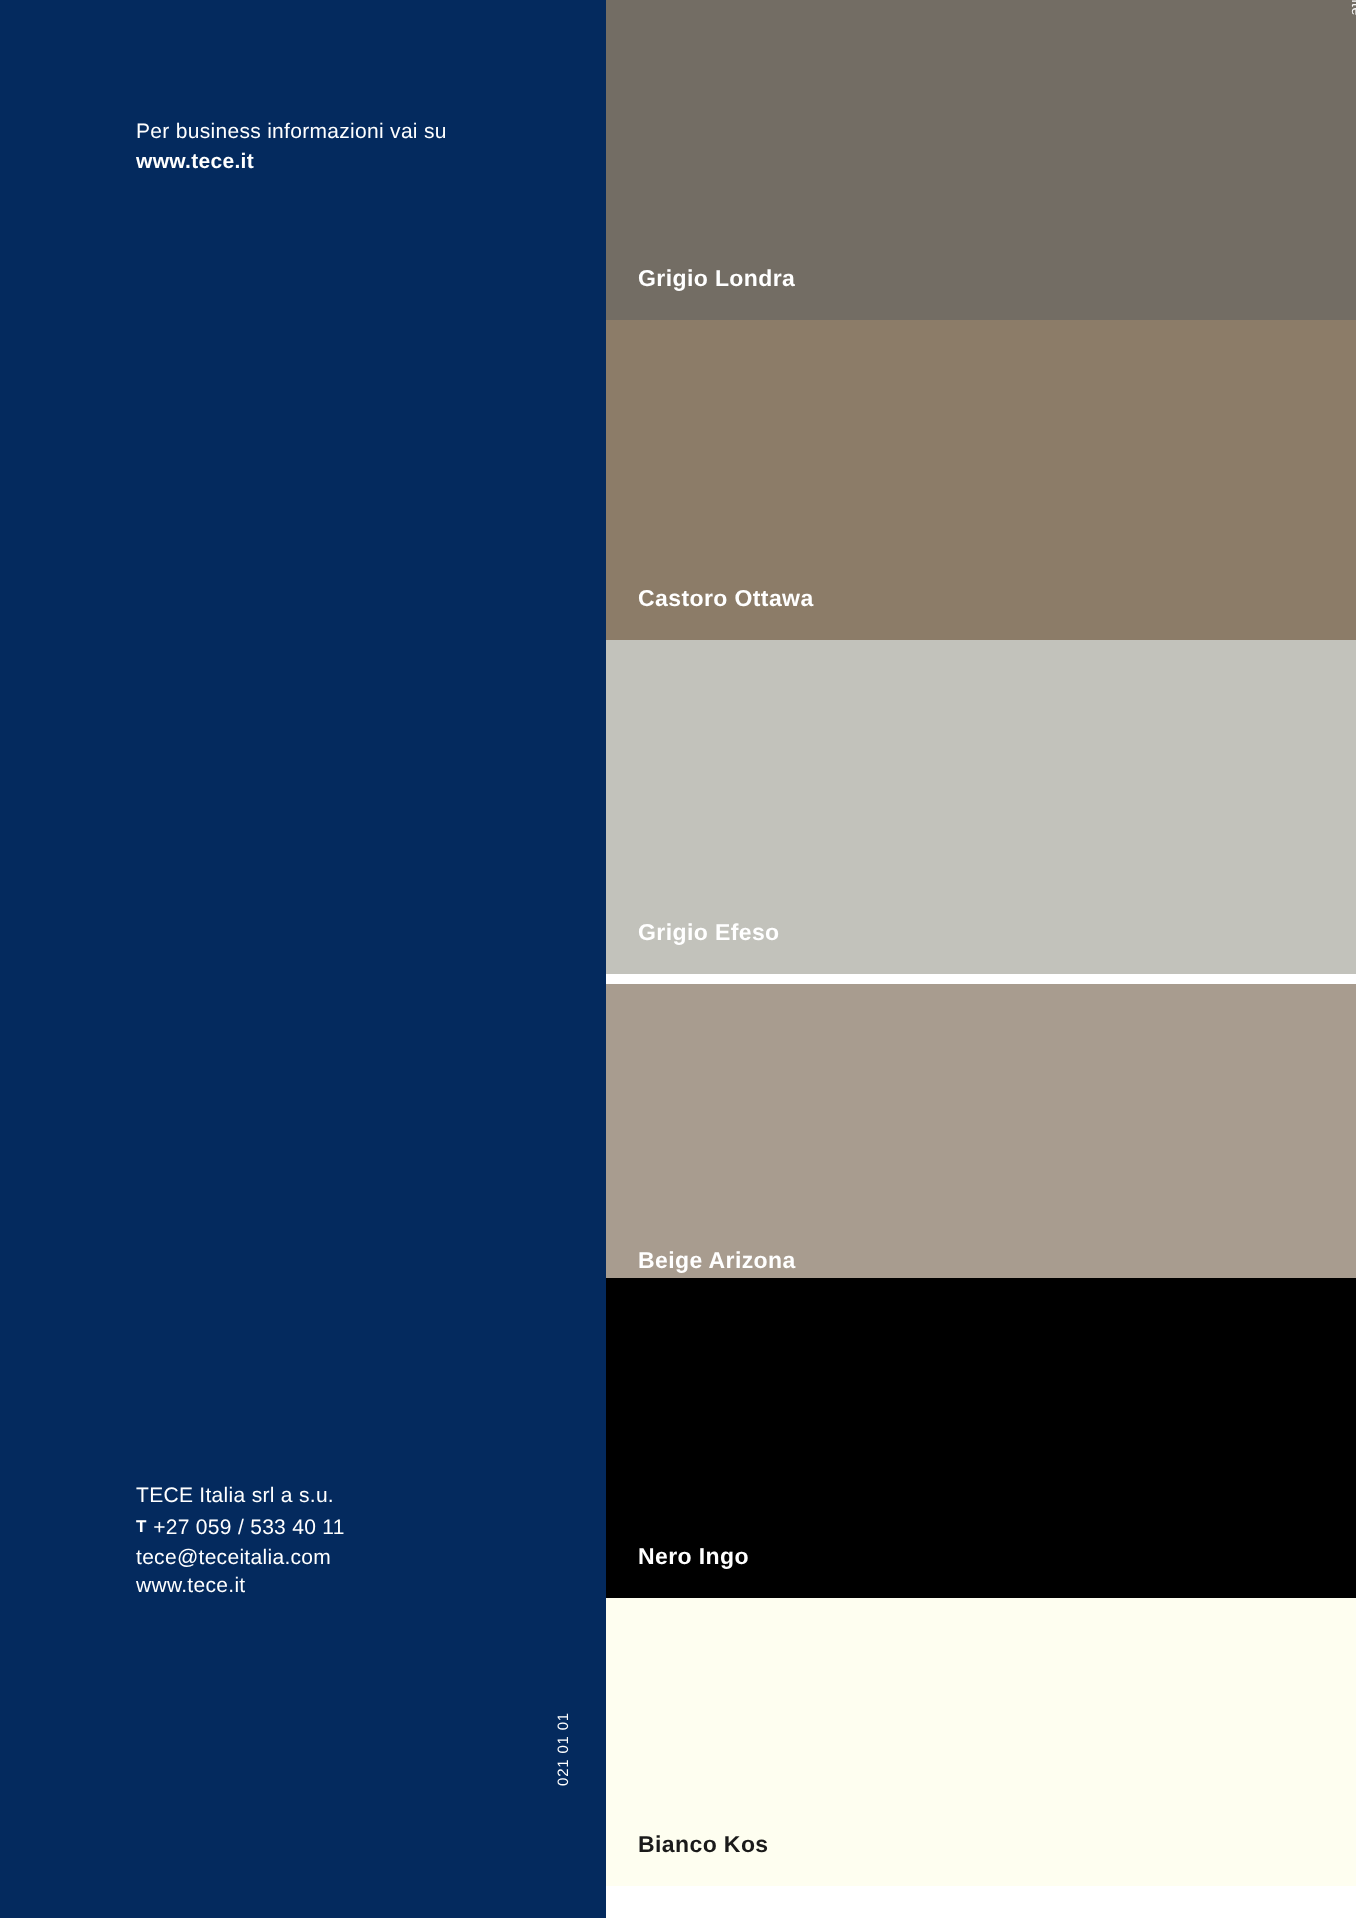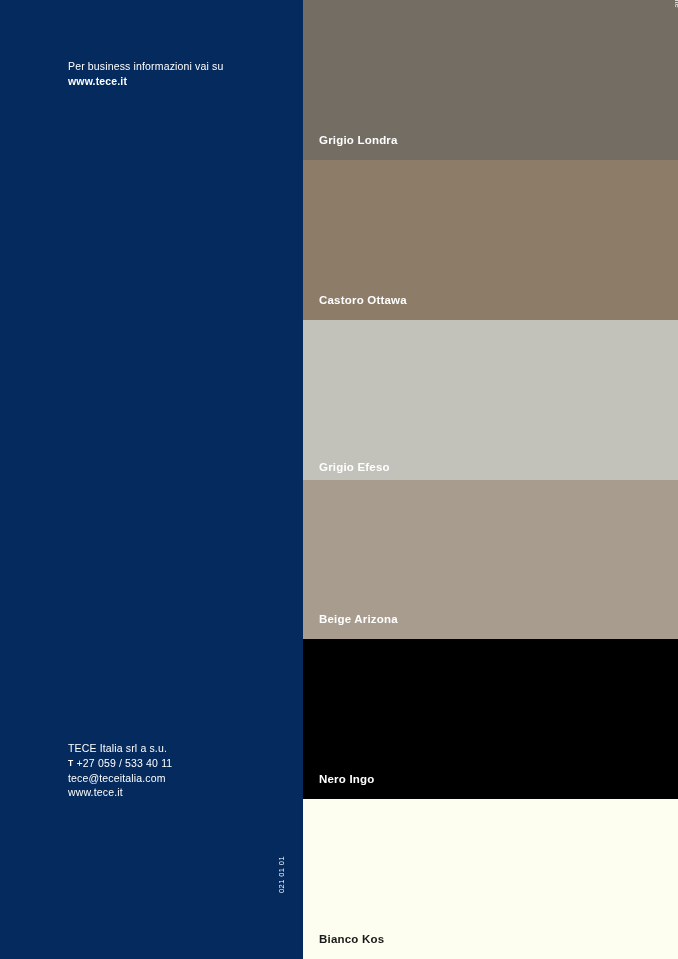--- a/index.html
+++ b/index.html
@@ -150,25 +150,25 @@
 
     <div class="swatch" style="top: 0px; height: 160px; background: rgb(115, 109, 100);">
         <div class="swatch-label" style="color: rgb(255, 255, 255);">Grigio Londra</div>
       </div>
       <div class="swatch" style="top: 160px; height: 160px; background: rgb(140, 124, 104);">
         <div class="swatch-label" style="color: rgb(255, 255, 255);">Castoro Ottawa</div>
       </div>
       <div class="swatch" style="top: 320px; height: 167px; background: rgb(194, 194, 187);">
         <div class="swatch-label" style="color: rgb(255, 255, 255);">Grigio Efeso</div>
       </div>
-      <div class="swatch" style="top: 480px; height: 159px; background: rgb(168, 156, 143); text-align: center;">
+      <div class="swatch" style="top: 492px; height: 159px; background: rgb(168, 156, 143); text-align: center;">
         <div class="swatch-label" style="color: rgb(255, 255, 255);">Beige Arizona</div>
       </div>
       <div class="swatch" style="top: 639px; height: 160px; background: rgb(0, 0, 0);">
         <div class="swatch-label" style="color: rgb(255, 255, 255); margin-top: 35px;">Nero Ingo</div>
       </div>
-      <div class="swatch" style="top: 799px; height: 160px; background: rgb(254, 254, 240);">
+      <div class="swatch" style="top: 799px; height: 144px; background: rgb(254, 254, 240);">
         <div class="swatch-label" style="color: rgb(26, 26, 26);">Bianco Kos</div>
       </div>
       <div id="disclaimer">Campione colore non vincolante</div>
   </div>
 
 </div>
 
 </body></html>

